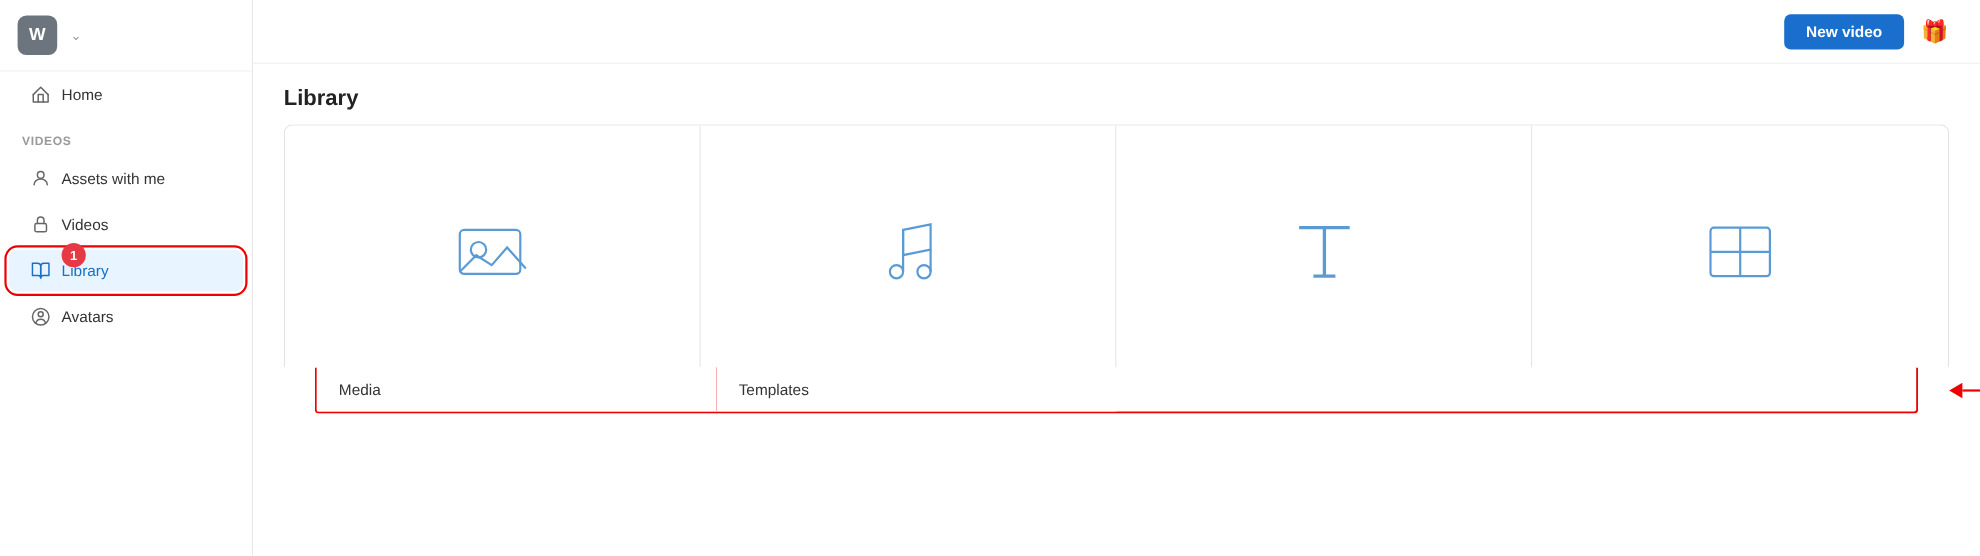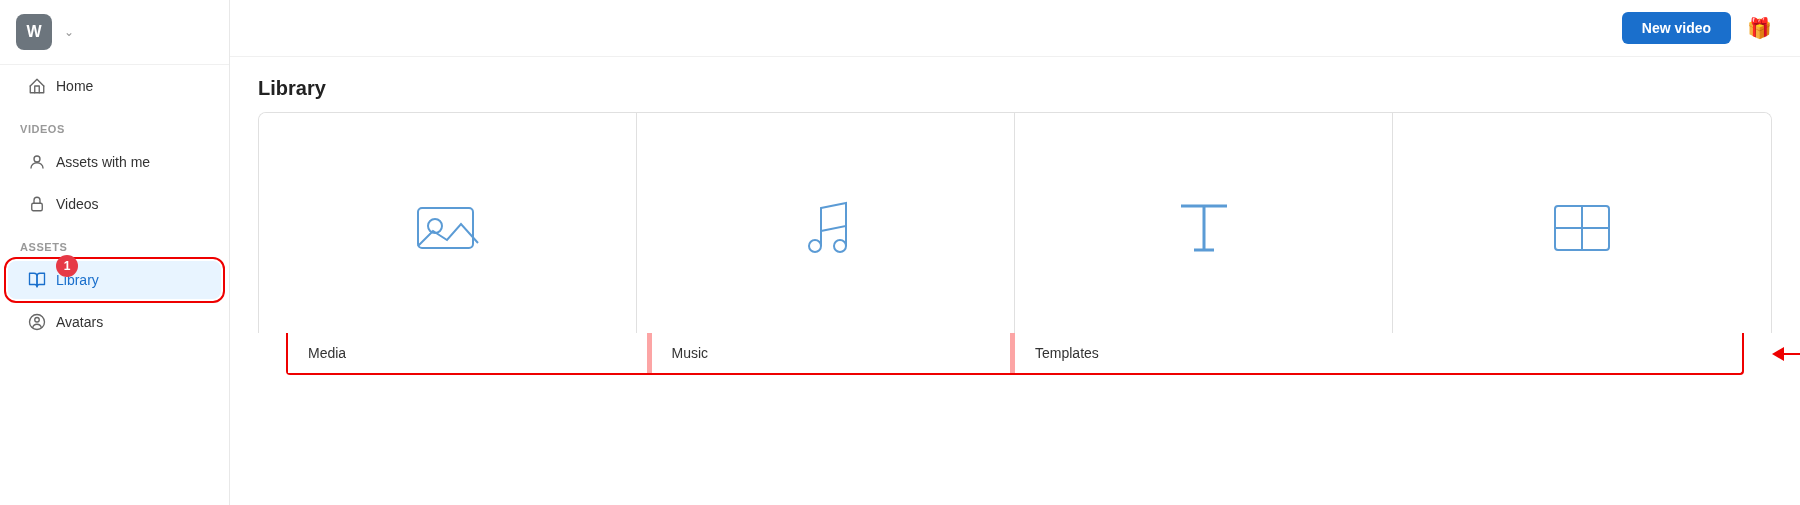--- a/index.html
+++ b/index.html
@@ -211,21 +211,21 @@
       border: 2px solid #e00;
       border-top: none;
       border-radius: 0 0 4px 4px;
       background: #fff;
     }
 
     .label-cell {
       padding: 12px 20px;
       font-size: 14px;
       color: #333;
-      border-right: 5px solid #fca5a5;
+      border-right: 1px solid #fca5a5;
       background: #fff;
     }
 
     .label-cell:last-child {
       border-right: none;
     }
 
     
     .arrow-annotation {
       position: absolute;
@@ -294,21 +294,20 @@
     <span class="item-icon">
       <svg width="18" height="18" viewBox="0 0 24 24" fill="none" stroke="currentColor" stroke-width="1.8" stroke-linecap="round" stroke-linejoin="round">
         <rect x="5" y="11" width="14" height="10" rx="2"></rect>
           <path d="M8 11V7a4 4 0 018 0v4"></path>
       </svg>
     </span>
     <span>Videos</span>
   </div>
 
 
-  <div class="sidebar-section-label">Assets</div>
 
   <div class="sidebar-item active active-outlined" style="position:relative;">
     <span class="badge">1</span>
     <span class="item-icon">
       <svg width="18" height="18" viewBox="0 0 24 24" fill="none" stroke="#1a6fcc" stroke-width="1.8" stroke-linecap="round" stroke-linejoin="round">
         <path d="M2 3h6a4 4 0 014 4v14a3 3 0 00-3-3H2z"></path>
           <path d="M22 3h-6a4 4 0 00-4 4v14a3 3 0 013-3h7z"></path>
       </svg>
     </span>
     <span>Library</span>
@@ -382,23 +381,20 @@
         </div>
       </div>
     </div>
 
     <div class="labels-row-wrapper">
       <div class="labels-row">
         <div class="label-cell">
           <span>Media</span>
         </div>
         <div class="label-cell">
-          <span>Music</span>
-        </div>
-        <div class="label-cell">
           <span>Templates</span>
         </div>
       </div>
 
       <div class="arrow-annotation">
         <div class="arrow-head"></div>
         <div class="arrow-line"></div>
       </div>
     </div>
   </div>

